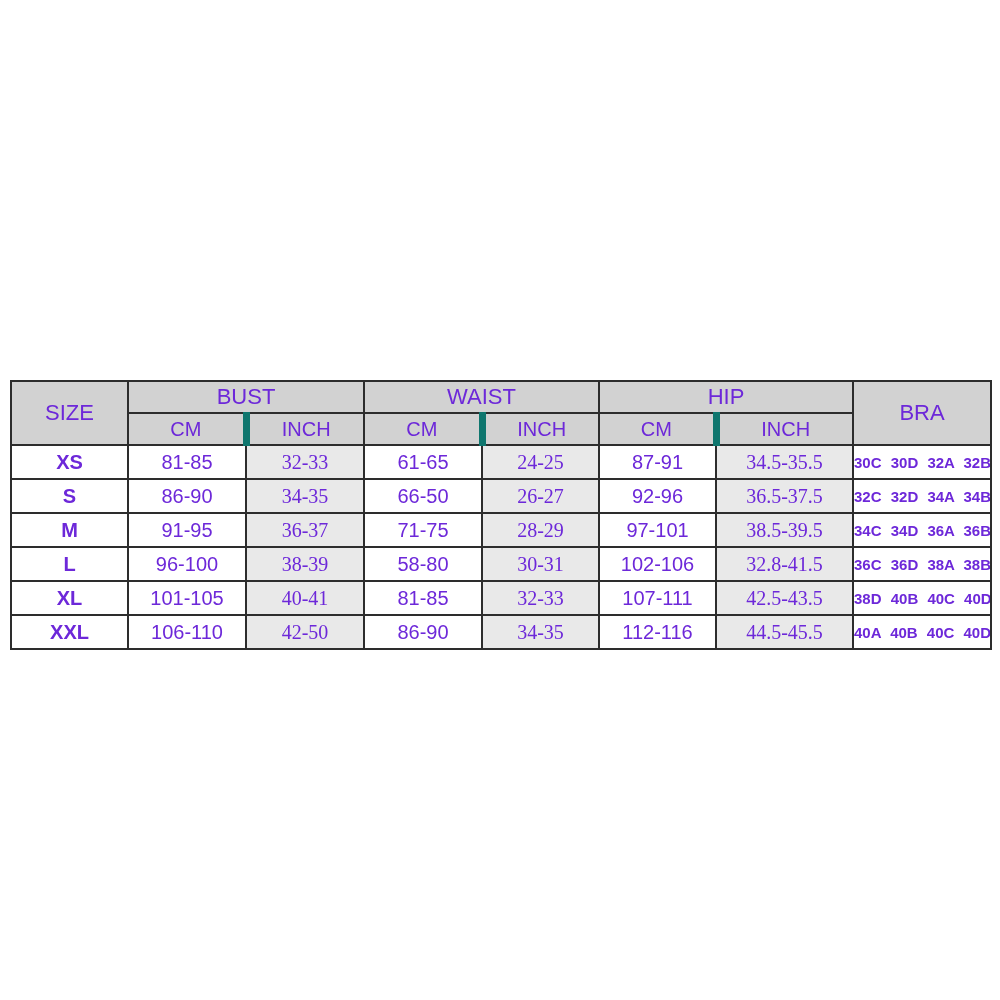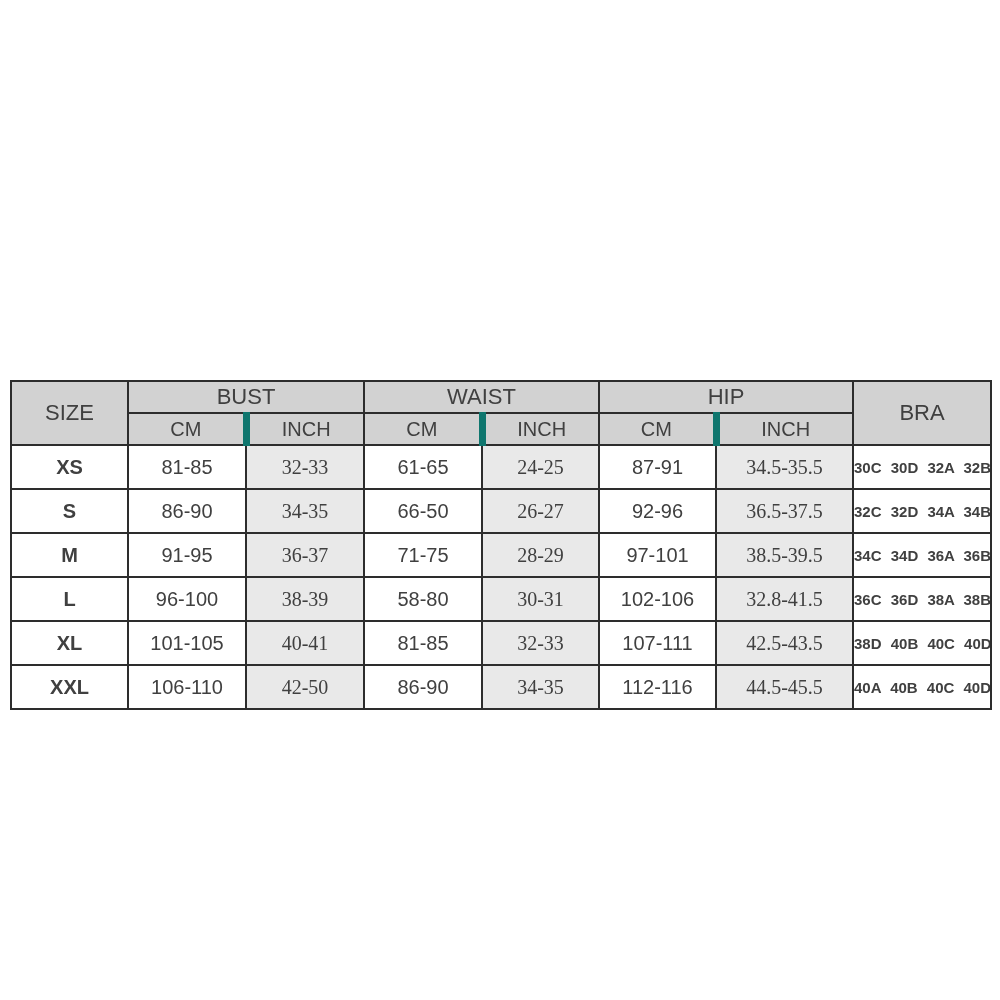--- a/index.html
+++ b/index.html
@@ -1,21 +1,21 @@
 <!DOCTYPE html>
 <html><head>
 <meta charset="utf-8">
 <style>
   html,body{margin:0;padding:0;}
   .canvas{
     position:relative;
     width:1000px;height:1000px;
     background:#ffffff;
     font-family:"Liberation Sans",sans-serif;
-    color:#404040;
+    color:#6d28d9;
     overflow:hidden;
   }
   table.size-chart{
     position:absolute;
     left:10px;top:380px;
     width:980px;
     border-collapse:collapse;
     table-layout:fixed;
     background:#ffffff;
   }
@@ -29,21 +29,21 @@
   }
   .size-chart thead th{
     background:#d2d2d2;
     font-weight:400;
   }
   tr.h1 th{height:30px;font-size:22px;}
   tr.h2 th{height:30px;font-size:20px;}
   th.group-span{font-size:22px;}
   th.cm-sub{border-right:6px solid #0369a1;}
   th.inch-sub{border-left:7px solid #0f766e;}
-  .size-chart tbody tr{height:44px;}
+  .size-chart tbody tr{height:34px;}
   .size-chart td{font-size:20px;background:#ffffff;}
   .size-chart td.inch{background:#e9e9e9;font-family:Liberation Serif, serif;}
   .size-chart td.size{font-weight:700;}
   .size-chart td.bra{
     font-size:15px;
     font-weight:700;
     word-spacing:5px;
     letter-spacing:0px;
     text-align:right;
   }

